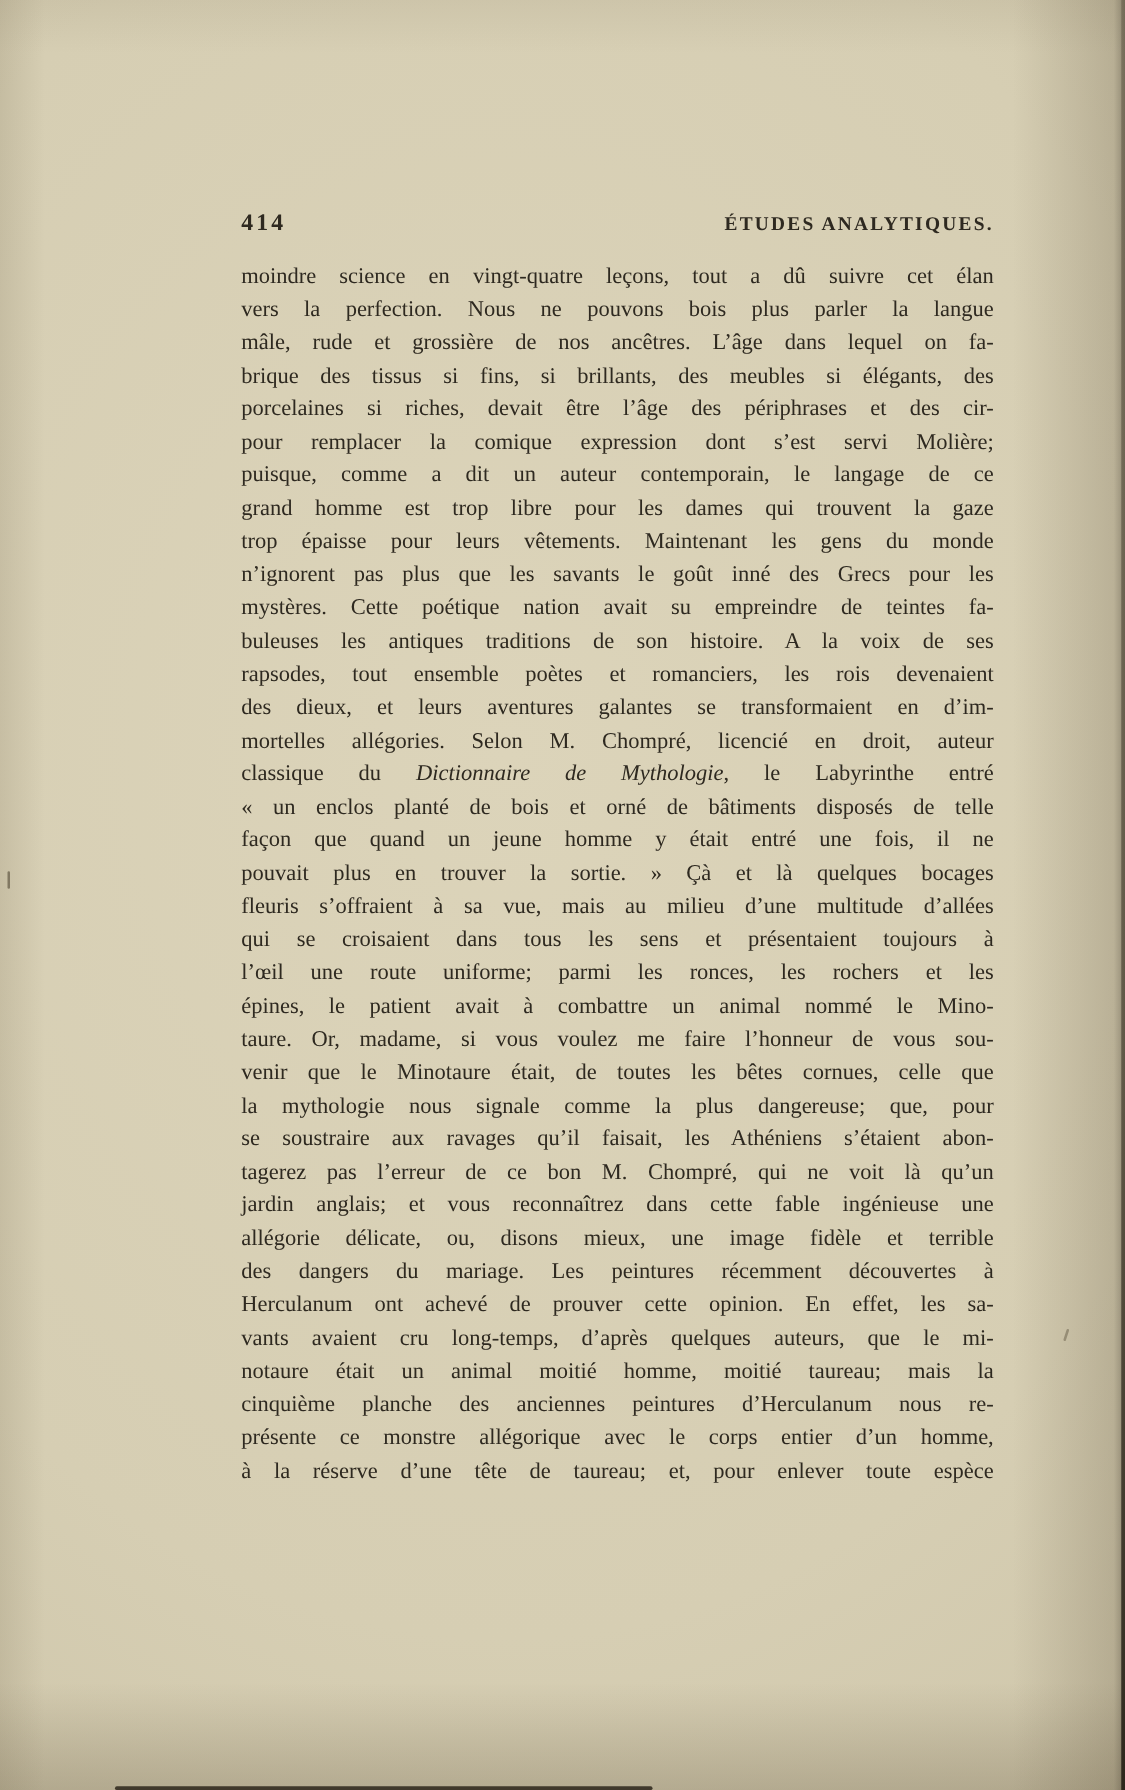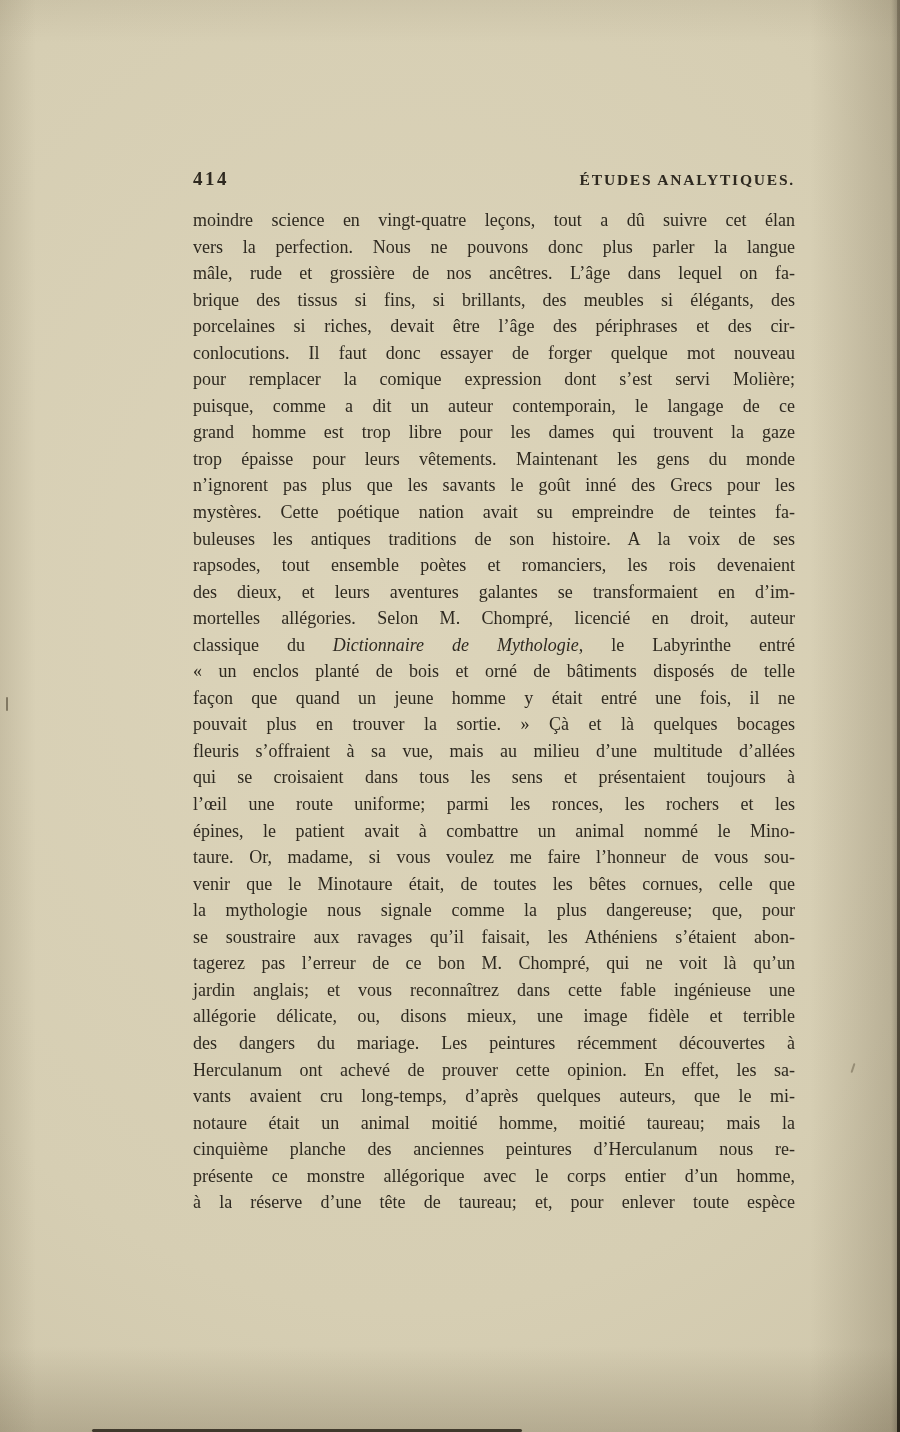--- a/index.html
+++ b/index.html
@@ -53,25 +53,24 @@
 </head>
 <body>
 
 <div class="content">
   <div class="page-header">
     <div class="page-number">414</div>
     <div class="running-title">ÉTUDES ANALYTIQUES.</div>
   </div>
   <div class="text-block">
     <div class="ln">moindre science en vingt-quatre leçons, tout a dû suivre cet élan</div>
-    <div class="ln">vers la perfection. Nous ne pouvons donc plus parler la langue</div>
+    <div class="ln">vers la perfection. Nous ne pouvons bois plus parler la langue</div>
     <div class="ln">mâle, rude et grossière de nos ancêtres. L’âge dans lequel on fa-</div>
     <div class="ln">brique des tissus si fins, si brillants, des meubles si élégants, des</div>
     <div class="ln">porcelaines si riches, devait être l’âge des périphrases et des cir-</div>
-    <div class="ln">conlocutions. Il faut donc essayer de forger quelque mot nouveau</div>
     <div class="ln">pour remplacer la comique expression dont s’est servi Molière;</div>
     <div class="ln">puisque, comme a dit un auteur contemporain, le langage de ce</div>
     <div class="ln">grand homme est trop libre pour les dames qui trouvent la gaze</div>
     <div class="ln">trop épaisse pour leurs vêtements. Maintenant les gens du monde</div>
     <div class="ln">n’ignorent pas plus que les savants le goût inné des Grecs pour les</div>
     <div class="ln">mystères. Cette poétique nation avait su empreindre de teintes fa-</div>
     <div class="ln">buleuses les antiques traditions de son histoire. A la voix de ses</div>
     <div class="ln">rapsodes, tout ensemble poètes et romanciers, les rois devenaient</div>
     <div class="ln">des dieux, et leurs aventures galantes se transformaient en d’im-</div>
     <div class="ln">mortelles allégories. Selon M. Chompré, licencié en droit, auteur</div>

